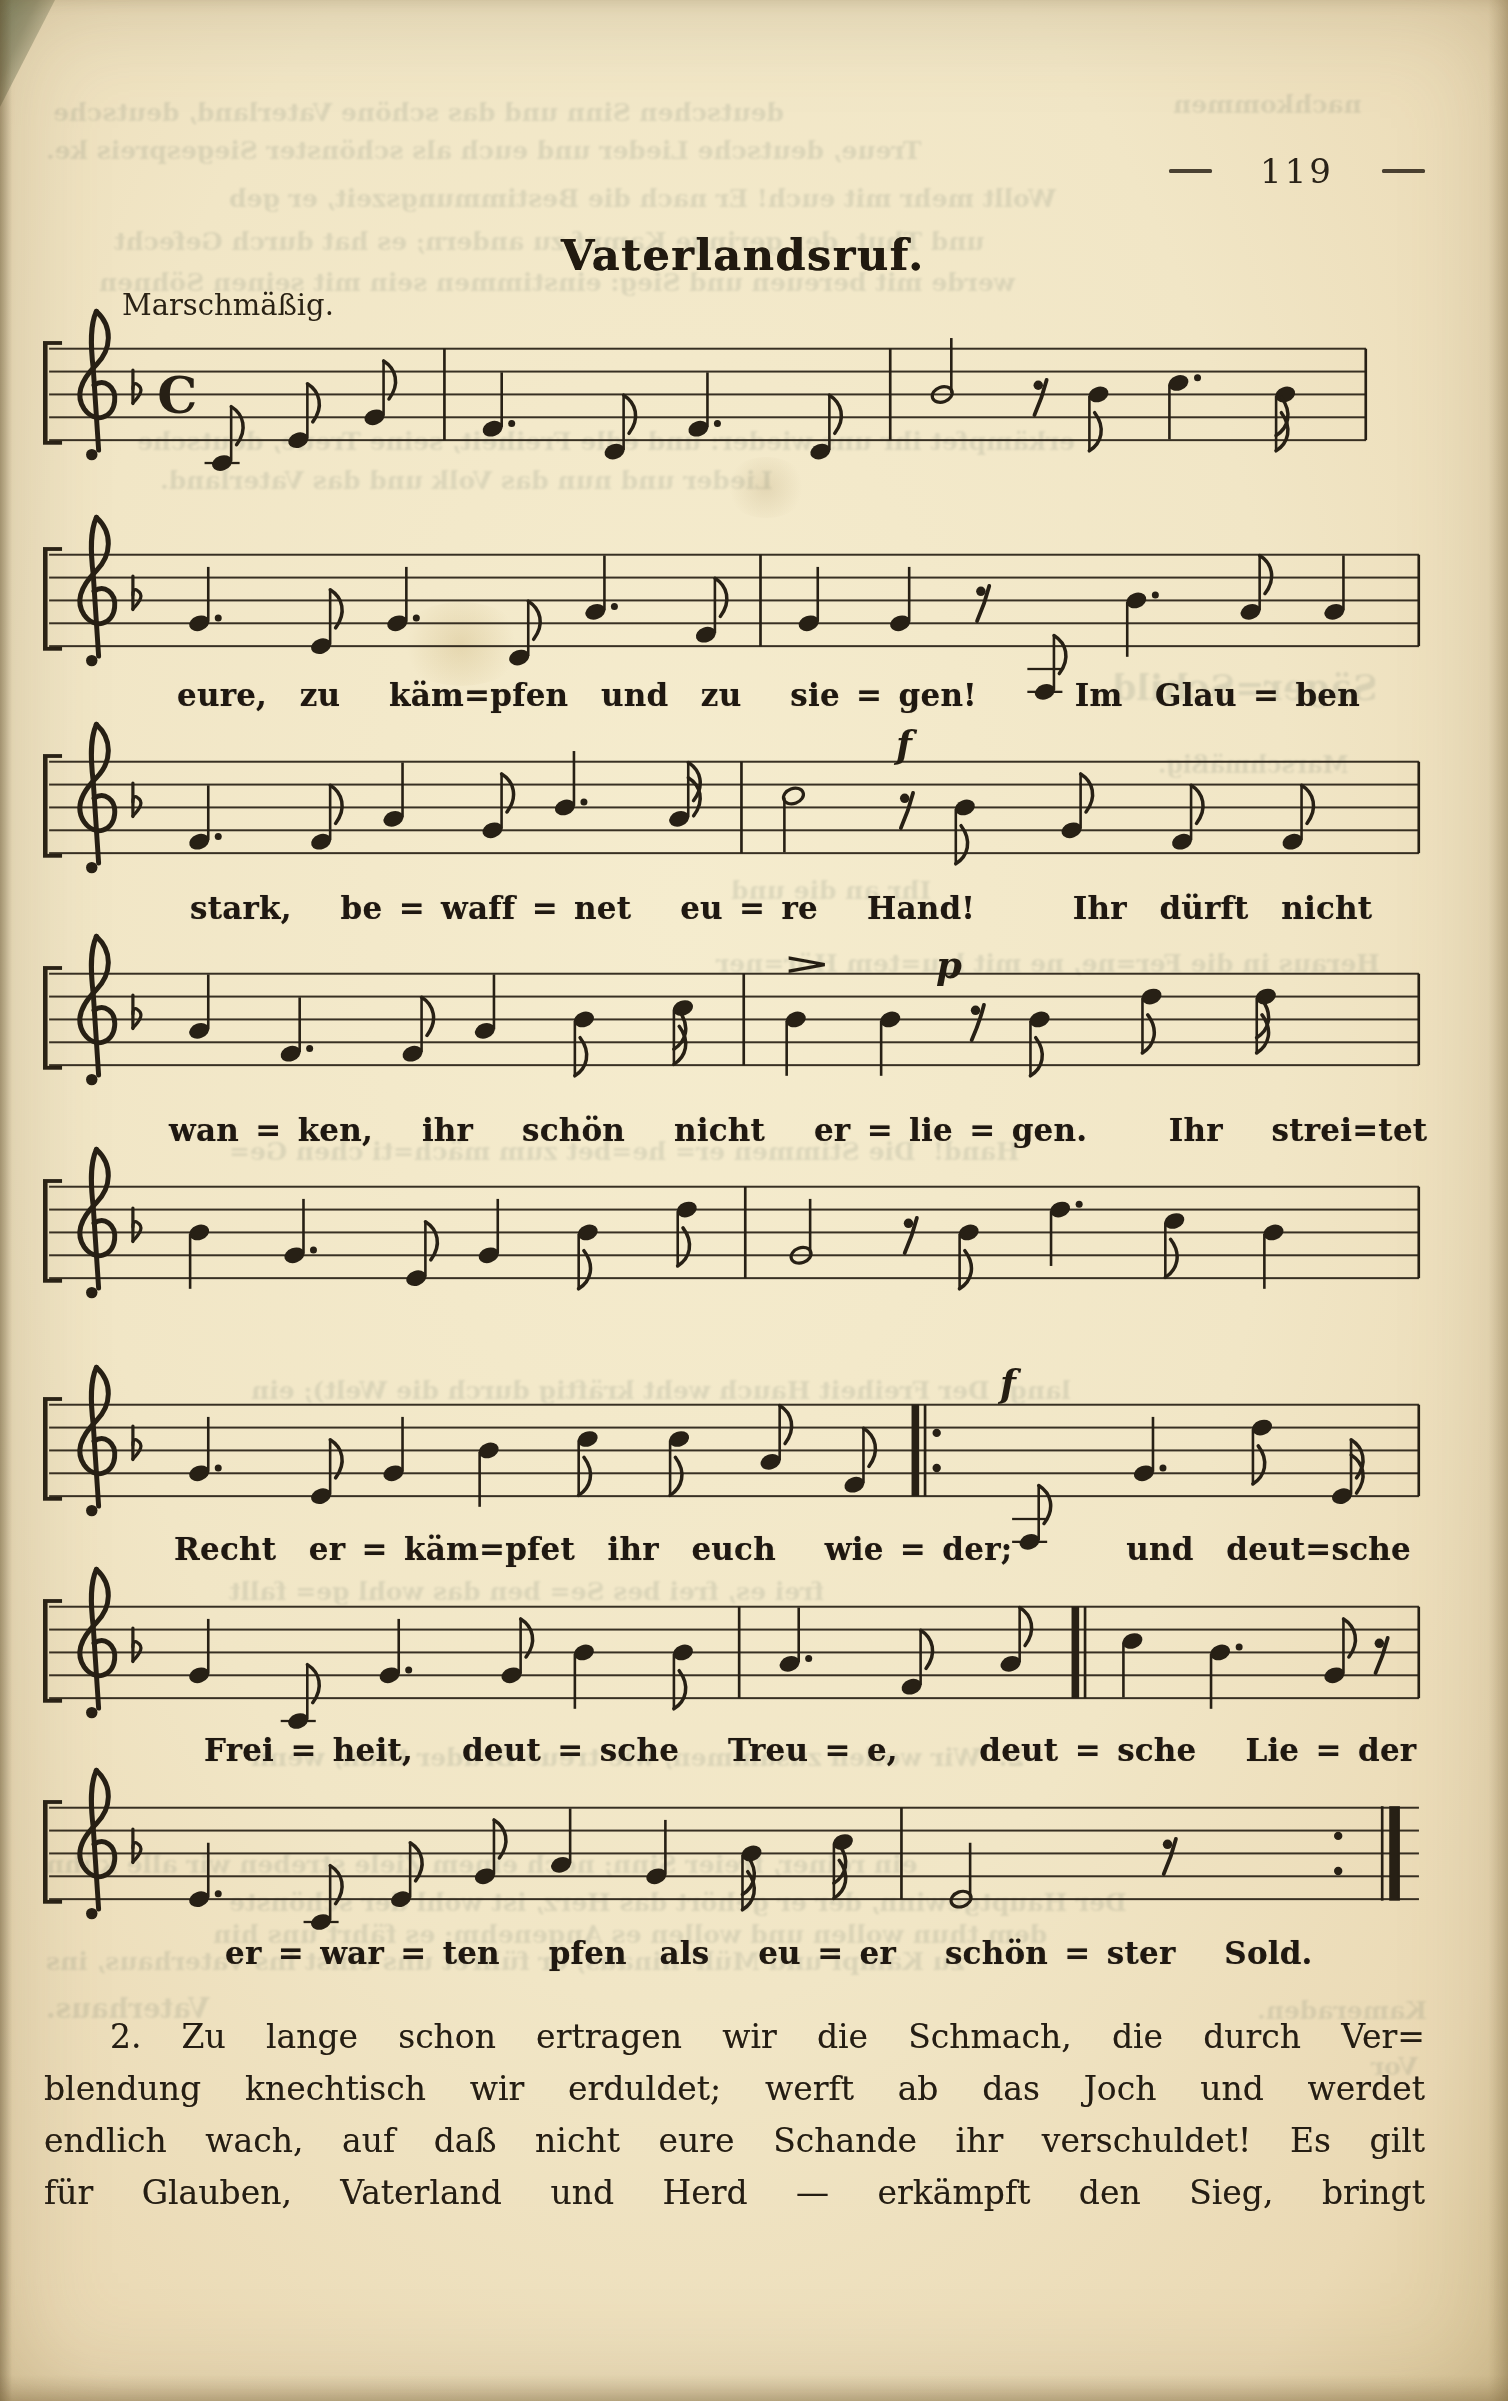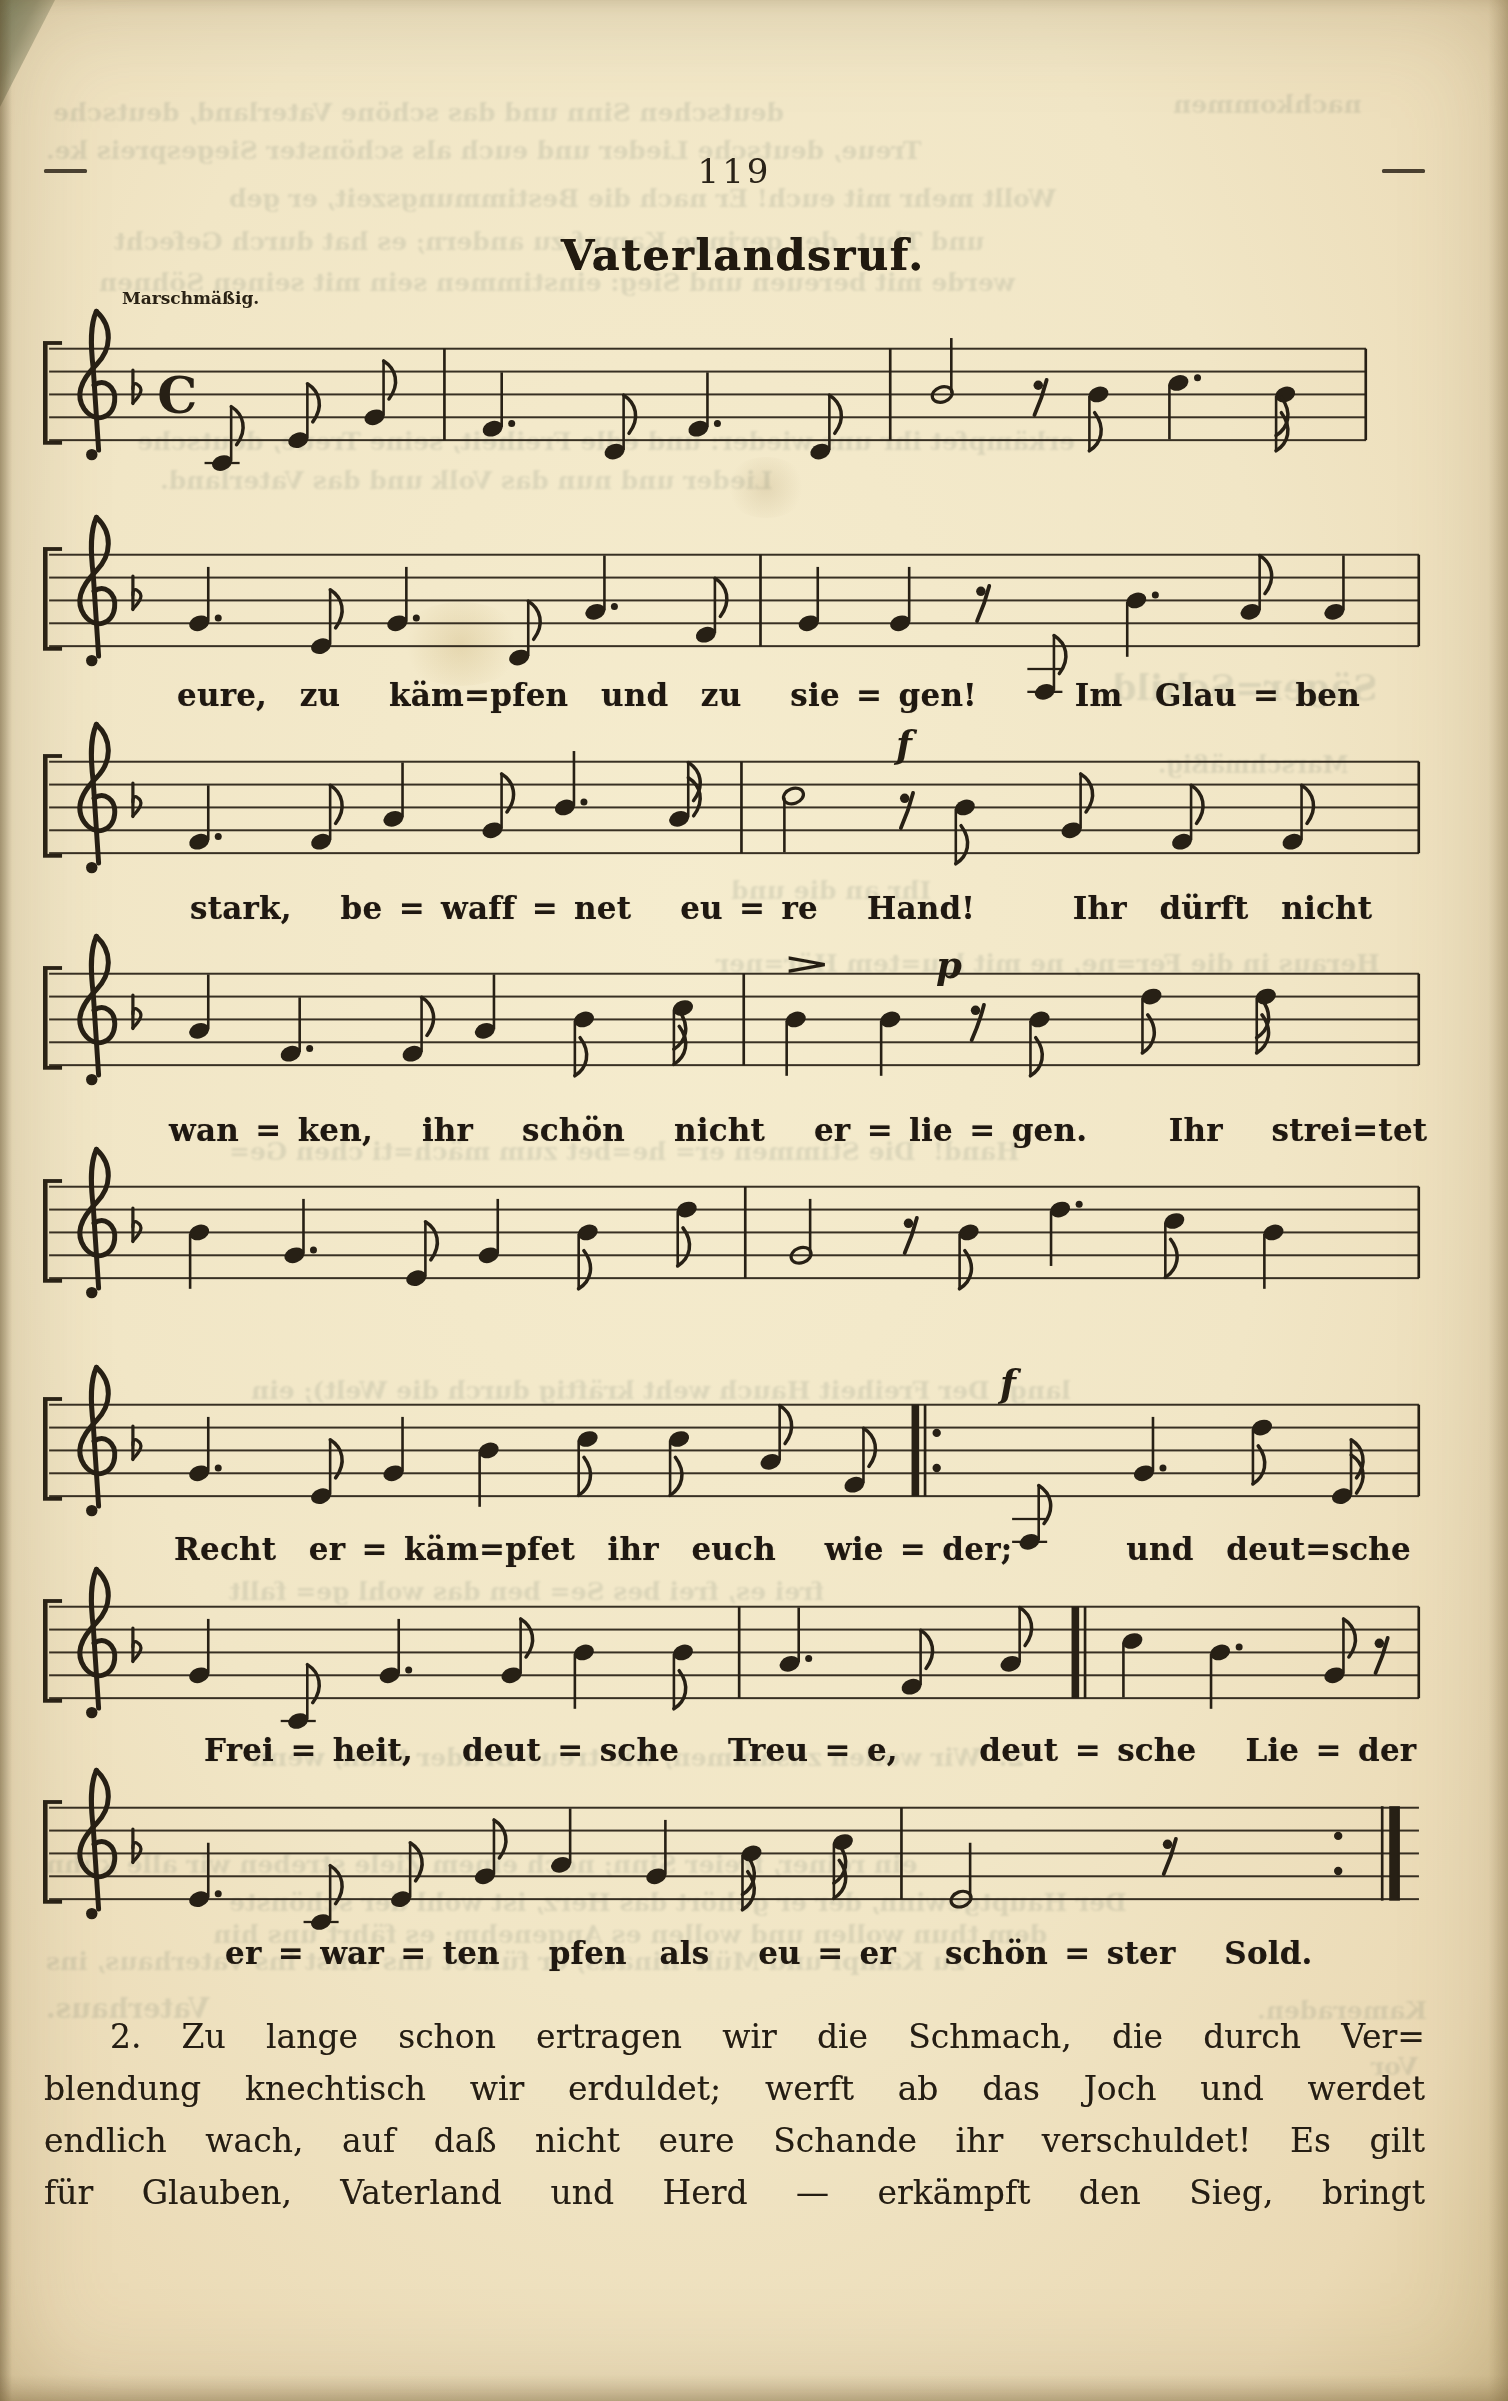--- a/index.html
+++ b/index.html
@@ -20,28 +20,28 @@
   .edge-right{position:absolute;right:0;top:0;bottom:0;width:21.3px;
     background:linear-gradient(to left,rgba(115,95,55,.30),rgba(115,95,55,0));}
   .edge-bottom{position:absolute;left:0;right:0;bottom:0;height:26px;
     background:linear-gradient(to top,rgba(110,90,50,.28),rgba(110,90,50,0));}
   .stain1{position:absolute;left:396px;top:602px;width:130px;height:84px;border-radius:50%;
     background:radial-gradient(circle,rgba(195,170,110,.30),rgba(195,170,110,0) 70%);}
   .stain2{position:absolute;left:724px;top:457px;width:84px;height:61px;border-radius:50%;
     background:radial-gradient(circle,rgba(180,160,115,.25),rgba(180,160,115,0) 70%);}
 
   .pagehead{position:absolute;left:44px;top:151px;width:1381px;
-    display:flex;align-items:center;justify-content:space-between;gap:36px;}
+    display:flex;align-items:center;justify-content:flex-end;gap:48px;}
   .pagenum{font-size:34px;letter-spacing:3px;color:#2a2318;}
   .rule-dash{width:43px;height:3.8px;background:#2d2519;border-radius:1.5px;opacity:.85;}
 
   .title{position:absolute;left:44px;top:222px;width:1381px;margin:8px;
     text-align:center;font-size:43px;font-weight:bold;letter-spacing:1.5px;color:#211a10;
     text-shadow:0.5px 0 0 currentColor;}
-  .tempo{position:absolute;left:122px;top:288px;font-size:17px;font-weight:bold;color:#2a2215;}
+  .tempo{position:absolute;left:122px;top:288px;font-size:29px;font-weight:normal;color:#2a2215;}
 
   .staff{position:absolute;left:43px;}
   .s1{top:299px}.s2{top:505px}.s3{top:712px}.s4{top:924px}
   .s5{top:1137px}.s6{top:1355px}.s7{top:1557px}.s8{top:1758px}
 
   .lyric{position:absolute;white-space:pre;font-weight:bold;font-size:31px;color:#1f1811;
     letter-spacing:0.2px;word-spacing:5.3px;text-shadow:0 0 0.8px rgba(40,30,15,.45);}
   .l1{top:474px;left:98px;font-size:33px}
   .l2{top:677px;left:177px}
   .l3{top:890px;left:190px}

